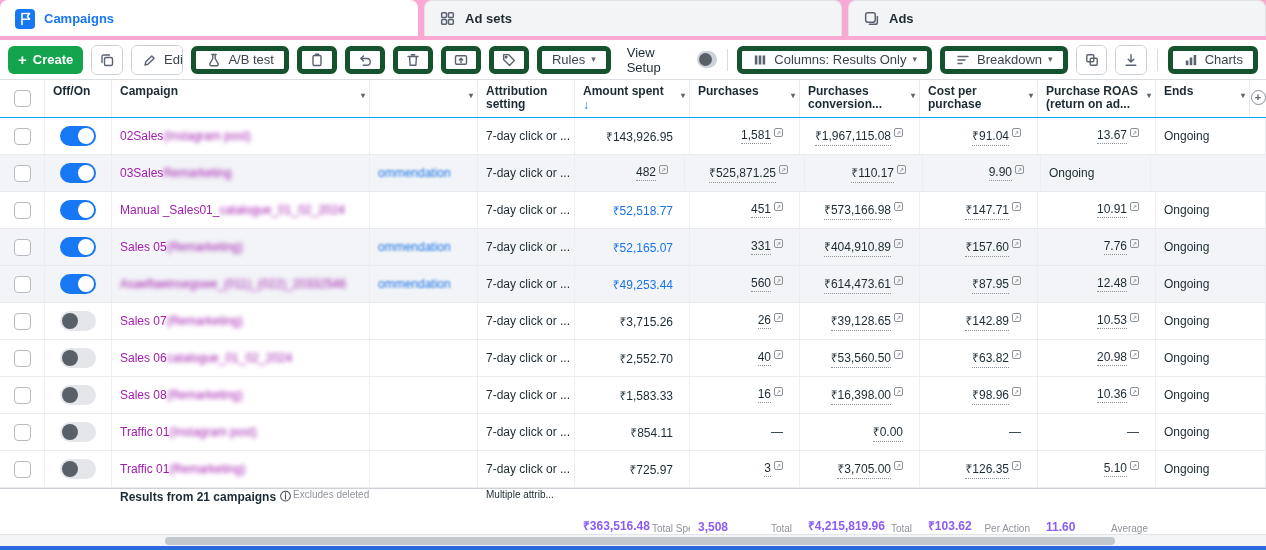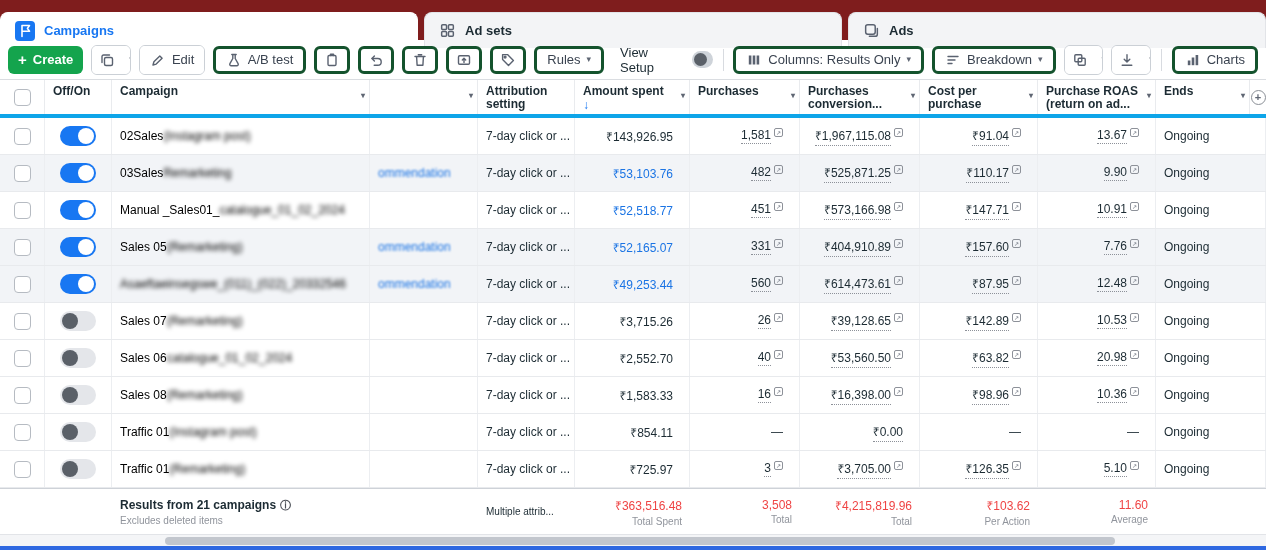--- a/index.html
+++ b/index.html
@@ -1,53 +1,53 @@
 <!DOCTYPE html>
 <html><head>
 <meta charset="utf-8">
 <style>
   *{box-sizing:border-box;margin:0;padding:0}
   html,body{width:1266px;height:550px;overflow:hidden}
   body{font-family:"Liberation Sans",sans-serif;background:#fff;color:#1c2b33}
 
   
-  .tabbar{height:40px;background:#7f1d1d;display:flex;gap:6px;padding-top:12px}
+  .tabbar{height:40px;background:#f9a8d4;display:flex;gap:6px;padding-top:0}
   .tab{flex:1;height:36px;border-radius:8px 8px 0 0;display:flex;align-items:center;gap:9px;
        padding-left:14px;font-size:13px;font-weight:bold;color:#1c2b33;background:#f3f4f6;
        border:1px solid #e2e4e8;border-bottom:none;cursor:pointer}
   .tab.active{background:#fff;color:#1877f2;border-color:#fff}
   .tab-flag{width:20px;height:20px;flex:0 0 20px}
   .tab-gray-icon{width:17px;height:17px;flex:0 0 17px}
 
   
   .toolbar{height:40px;display:flex;align-items:center;gap:8px;padding:0 8px;background:#fff;
            border-bottom:1px solid #dadde1}
   .btn{height:28px;display:inline-flex;align-items:center;gap:6px;padding:0 10px;
-       border:3px solid #14532d;border-radius:6px;background:#fff;font-size:13px;color:#3a4350;cursor:pointer;white-space:nowrap}
+       border:5px solid #14532d;border-radius:6px;background:#fff;font-size:13px;color:#3a4350;cursor:pointer;white-space:nowrap}
   .btn.icon-only{padding:0 7px}
   .btn-group{display:inline-flex;border:1px solid #cbd0d6;border-radius:6px;overflow:hidden}
   .btn-group .btn{border:none;border-radius:0}
   .btn-group .gsep{width:1px;background:#cbd0d6}
   .create-btn{background:#14a44d;color:#fff;border:none;font-weight:bold}
   .create-plus{font-size:15px;font-weight:bold}
   .caret{font-size:9px;color:#5f6673;line-height:1}
   .divider{width:1px;height:22px;background:#d8dbe0;margin:0 2px}
   .spacer{flex:1}
   .view-setup{display:inline-flex;align-items:center;gap:26px;font-size:13px;color:#1c2b33}
   .mini-toggle{width:30px;height:17px;border-radius:9px;background:#ced3d9;position:relative;cursor:pointer}
   .mini-toggle .knob{position:absolute;left:2px;top:2px;width:13px;height:13px;border-radius:50%;background:#5a6068}
   .icon16{width:16px;height:16px;flex:0 0 16px}
 
   
   .col-check{width:45px}.col-toggle{width:67px}.col-campaign{width:258px}.col-rec{width:108px}
   .col-attr{width:97px}.col-spent{width:115px}.col-purch{width:110px}.col-conv{width:120px}
   .col-cost{width:118px}.col-roas{width:118px}.col-ends{width:110px}
   .col-ends-h{width:94px}.col-plus{width:16px}
 
-  .thead{display:flex;height:38px;background:#fff;border-bottom:4px solid #0ea5e9}
+  .thead{display:flex;height:38px;background:#fff;border-bottom:1px solid #0ea5e9}
   .th{border-right:1px solid #e9ebee;padding:5px 14px 0 8px;font-size:12px;font-weight:bold;
       color:#1c2b33;position:relative;line-height:13px;cursor:pointer}
   .th .caret{position:absolute;right:4px;top:12px;font-size:8px}
   .th.center-check{display:flex;justify-content:center;align-items:center;padding:0}
   .sort-arrow{color:#1877f2;font-size:12px;font-weight:bold;display:block;margin-top:1px}
   .add-col{width:15px;height:15px;border:1px solid #8a8f96;border-radius:50%;color:#5f6673;
            font-size:11px;line-height:13px;text-align:center;margin-top:10px;cursor:pointer;background:#fff}
   .th.col-plus{padding:0;border-right:none;display:flex;justify-content:center}
 
   .tbody{height:370px;overflow:hidden}
@@ -57,34 +57,34 @@
       color:#1c2b33;overflow:hidden;white-space:nowrap}
   .td.num{justify-content:flex-end;padding-right:16px}
   .col-check.td,.col-toggle.td{justify-content:center;padding:0}
   .checkbox{width:17px;height:17px;border:1px solid #b6bbc2;border-radius:4px;background:#fff;cursor:pointer}
   .toggle{width:36px;height:20px;border-radius:10px;position:relative;cursor:pointer}
   .toggle.on{background:#1877f2}
   .toggle .knob{position:absolute;top:2px;width:16px;height:16px;border-radius:50%}
   .toggle.on .knob{right:2px;background:#fff}
   .toggle.off{background:#e4e6ea}
   .toggle.off .knob{left:2px;background:#5a6068}
-  .link{color:#000000;cursor:pointer}
+  .link{color:#a21caf;cursor:pointer}
   .blurtext{filter:blur(2.2px)}
   .rec-link{color:#1b74e4;filter:blur(1.3px);cursor:pointer}
   .spent-val{color:#1c2b33}
   .spent-val.blue{color:#1b74e4}
   .u{border-bottom:1px dotted #8d9199;padding-bottom:1px}
   .chip{display:inline-block;width:9px;height:9px;border:1px solid #8d9199;border-radius:2px;
         font-size:6px;line-height:8px;text-align:center;color:#5f6673;margin-left:3px;transform:translateY(-4px)}
 
   
   .tfoot{display:flex;height:46px;border-top:1px solid #ced2d8;background:#fff}
-  .tfoot .td{border-right:none;flex-direction:column;align-items:flex-end;justify-content:center;gap:2px}
+  .tfoot .td{border-right:none;align-items:flex-end;justify-content:space-between;gap:2px}
   .tfoot .td.left{align-items:flex-start}
-  .foot-val{font-weight:normal;font-size:12px;color:#ef4444}
+  .foot-val{font-weight:bold;font-size:12px;color:#8b5cf6}
   .foot-sub{font-size:10px;color:#90949c}
   .foot-results{font-weight:bold;font-size:12px;display:flex;align-items:center;gap:4px}
   .info-glyph{font-size:11px;color:#4b4f56}
   .foot-attr{font-size:10px;color:#1c2b33}
 
   
   .hscroll{height:12px;background:#f4f5f7;border-top:1px solid #e2e4e8;position:relative}
   .hscroll .thumb{position:absolute;left:165px;top:2px;width:950px;height:8px;background:#c2c6cd;border-radius:4px;cursor:grab}
   .bottom-strip{height:4px;background:#2e68e1}
 
@@ -393,23 +393,20 @@
     <div class="td col-campaign">
       <span class="link">03Sales </span>
         <span class="link blurtext">Remarketing</span>
     </div>
     <div class="td col-rec">
       <span class="rec-link">ommendation</span>
     </div>
     <div class="td col-attr">
       <span>7-day click or ...</span>
     </div>
-    <div class="td col-spent num">
-      <span class="spent-val blue">₹53,103.76</span>
-    </div>
     <div class="td col-purch num">
       <span class="u">482</span>
       <span class="chip">↗</span>
     </div>
     <div class="td col-conv num">
       <span class="u">₹525,871.25</span>
       <span class="chip">↗</span>
     </div>
     <div class="td col-cost num">
       <span class="u">₹110.17</span>

